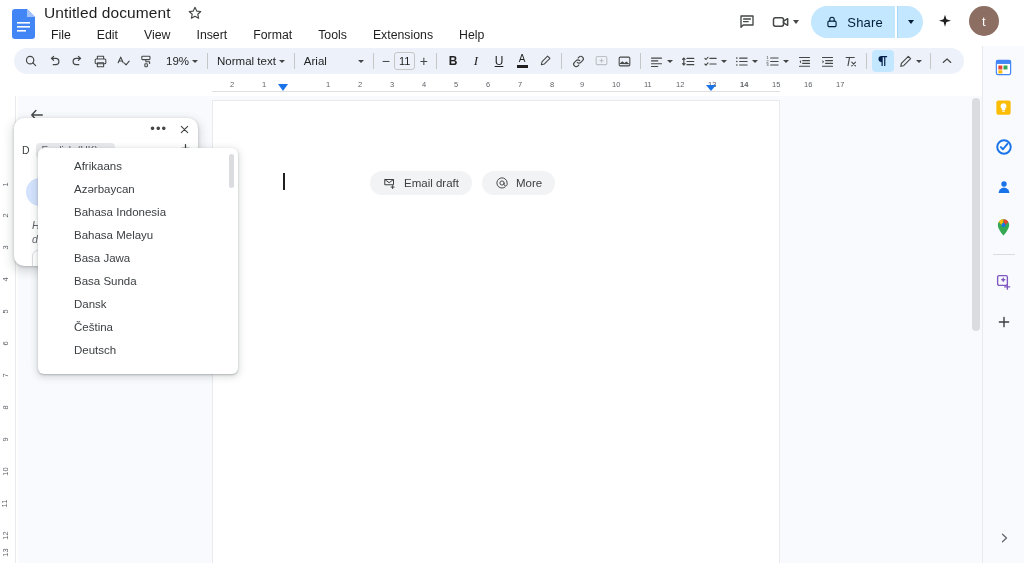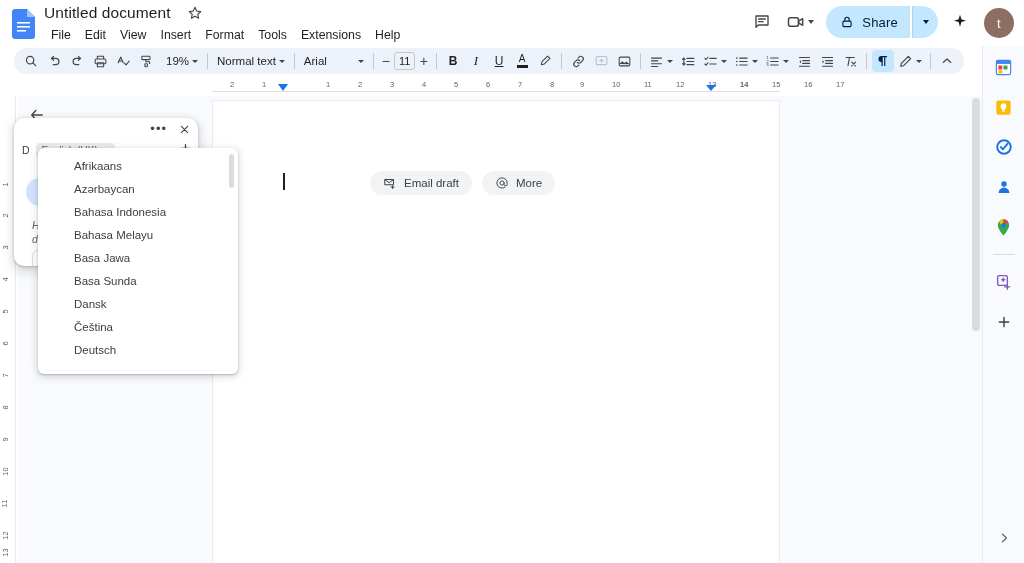--- a/index.html
+++ b/index.html
@@ -26,30 +26,30 @@
   .doc-title {
     font-size: 15.5px; color: #1f1f1f; letter-spacing: .1px;
     display: inline-block; vertical-align: middle; line-height: 20px;
   }
   .star-icon {
     display: inline-block; vertical-align: middle;
     margin-left: 12px; width: 16px; height: 16px; color: #444746;
   }
   .menubar {
     position: absolute; left: 44px; top: 25px;
-    display: flex; gap: 0px; align-items: flex-end;
+    display: flex; gap: 12px; align-items: flex-end;
   }
   .menu-item {
     font-size: 12.3px; color: #1f1f1f; padding: 2px 7px;
     border-radius: 4px; cursor: default; line-height: 16px;
   }
 
   .top-right {
-    position: absolute; right: 10px; top: 6px;
-    display: flex; align-items: flex-end; gap: 2px;
+    position: absolute; right: 25px; top: 6px;
+    display: flex; align-items: flex-start; gap: 2px;
   }
   .icon-btn {
     width: 32px; height: 32px; border-radius: 50%;
     display: flex; align-items: center; justify-content: center;
     color: #444746; cursor: pointer; border: none; background: transparent;
   }
   .meet-group { display: flex; align-items: center; }
   .caret {
     width: 0; height: 0;
     border-left: 3.5px solid transparent; border-right: 3.5px solid transparent;

